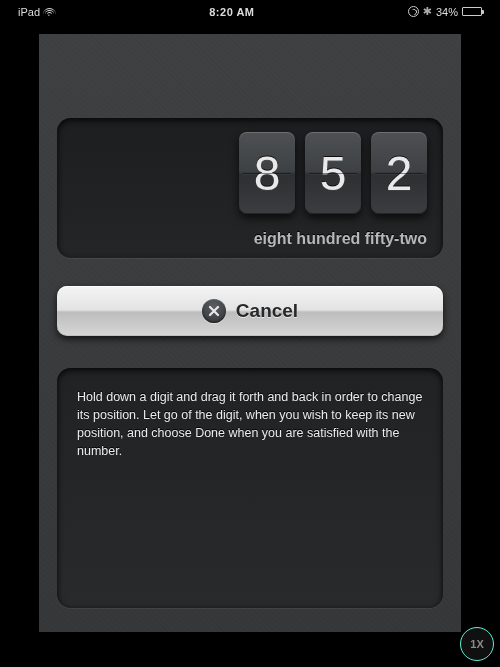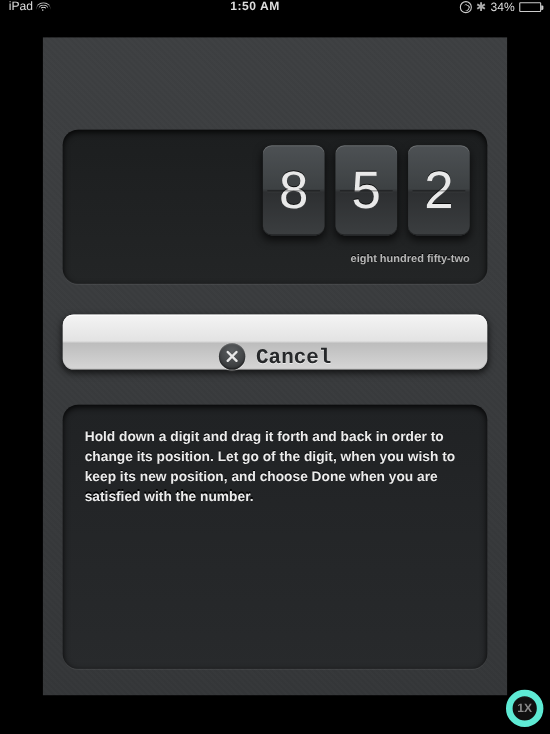--- a/index.html
+++ b/index.html
@@ -9,24 +9,24 @@
     font-family: "Helvetica Neue", Helvetica, Arial, sans-serif;
     -webkit-font-smoothing: antialiased;
     position: relative;
   }
   
   .status-bar {
     position: absolute;
     top: 0; left: 0; right: 0;
     height: 18px;
     display: flex;
-    align-items: flex-start;
+    align-items: flex-end;
     color: #ddd;
     font-size: 11px;
-    padding: 0 8px;
+    padding: 0 18px;
   }
   .status-left { display: flex; align-items: center; gap: 4px; flex:0 0 auto;}
   .status-center { flex: 1; text-align: center; font-weight: 600; letter-spacing: 0.5px;}
   .status-right { display: flex; align-items: center; gap: 4px; flex:0 0 auto;}
   .wifi-icon { width: 12px; height: 10px; position: relative; }
   .wifi-icon::before {
     content: "\25CF"; font-size: 3px; position:absolute; bottom:0; left:4px; color:#ddd;
   }
   .wifi-arc { position:absolute; border:1px solid #ddd; border-bottom:none; border-left:none; border-right:none; border-radius:50%; }
   .wifi-a1 { width:5px; height:5px; bottom:0; left:3px; }
@@ -101,21 +101,21 @@
   .digit-glyph {
     font-size: 48px;
     font-weight: 400;
     color: #e9e9e9;
     text-shadow: 0 -1px 0 rgba(0,0,0,.8), 0 1px 0 rgba(255,255,255,.05);
     font-family: "Helvetica Neue", Helvetica, sans-serif;
   }
   .words {
     text-align: right;
     color: #b8b8b8;
-    font-size: 10px;
+    font-size: 16px;
     font-weight: 600;
     margin-top: 14px;
     text-shadow: 0 -1px 0 #000;
   }
   
   .button-row {
     position:absolute;
     left:18px; right:18px; top: 252px;
     height: 50px;
     display:flex;
@@ -125,24 +125,24 @@
     flex:1;
     border-radius: 10px;
     border: none;
     cursor: pointer;
     background: linear-gradient(#f4f4f4 0%, #e3e3e3 48%, #bdbdbd 52%, #d6d6d6 100%);
     box-shadow:
       0 3px 7px rgba(0,0,0,.7),
       inset 0 1px 0 rgba(255,255,255,.9),
       inset 0 -1px 0 rgba(0,0,0,.1);
     display:flex;
-    align-items:flex-end;
+    align-items:center;
     justify-content:center;
     gap:10px;
-    font-family: Liberation Mono, monospace;
+    font-family: Liberation Sans, sans-serif;
   }
   .btn-circle {
     width:24px; height:24px; border-radius:50%;
     background: radial-gradient(circle at 50% 30%, #5b5e60, #2f3133);
     display:flex; align-items:center; justify-content:center;
     box-shadow: inset 0 1px 1px rgba(255,255,255,.15), inset 0 -1px 2px rgba(0,0,0,.6), 0 1px 1px rgba(255,255,255,.4);
     color:#e8e8e8;
   }
   .btn-circle svg { width:12px; height:12px; display:block; }
   .btn-label {
@@ -158,52 +158,52 @@
     bottom: 24px;
     border-radius: 14px;
     background: linear-gradient(#202224, #282a2c);
     box-shadow:
       inset 0 2px 6px rgba(0,0,0,.9),
       0 1px 0 rgba(255,255,255,.06);
     padding: 20px 20px;
     color:#ececec;
     font-size: 12.5px;
     line-height: 1.45;
-    font-weight:700;
+    font-weight:400;
     text-shadow: 0 -1px 0 #000;
   }
   .help-panel p + p { margin-top: 14px; }
   
   .scale-badge {
     position:absolute;
     right:6px; bottom:6px;
     width:34px; height:34px;
     border-radius:50%;
-    border:6px solid #5eead4;
+    border:1px solid #5eead4;
     background:#101010;
     color:#8a8a8a;
     font-size:11px;
     font-weight:600;
     display:flex; align-items:center; justify-content:center;
     box-shadow: inset 0 1px 0 rgba(255,255,255,.04);
   }
 </style>
 </head>
 <body>
 
 <div class="status-bar">
   <div class="status-left">
     <span>iPad</span>
     <span class="wifi-icon">
       <span class="wifi-arc wifi-a1"></span>
       <span class="wifi-arc wifi-a2"></span>
       <span class="wifi-arc wifi-a3"></span>
     </span>
   </div>
-  <div class="status-center">1:50 AM</div>
+  <div class="status-center">8:20 AM</div>
   <div class="status-right">
     <span class="rot-icon"></span>
     <span class="bt-icon">✱</span>
     <span>34%</span>
     <span class="batt">
       <span class="batt-shell"><span class="batt-fill" style="width: 41%;"></span></span>
     </span>
   </div>
 </div>
 

